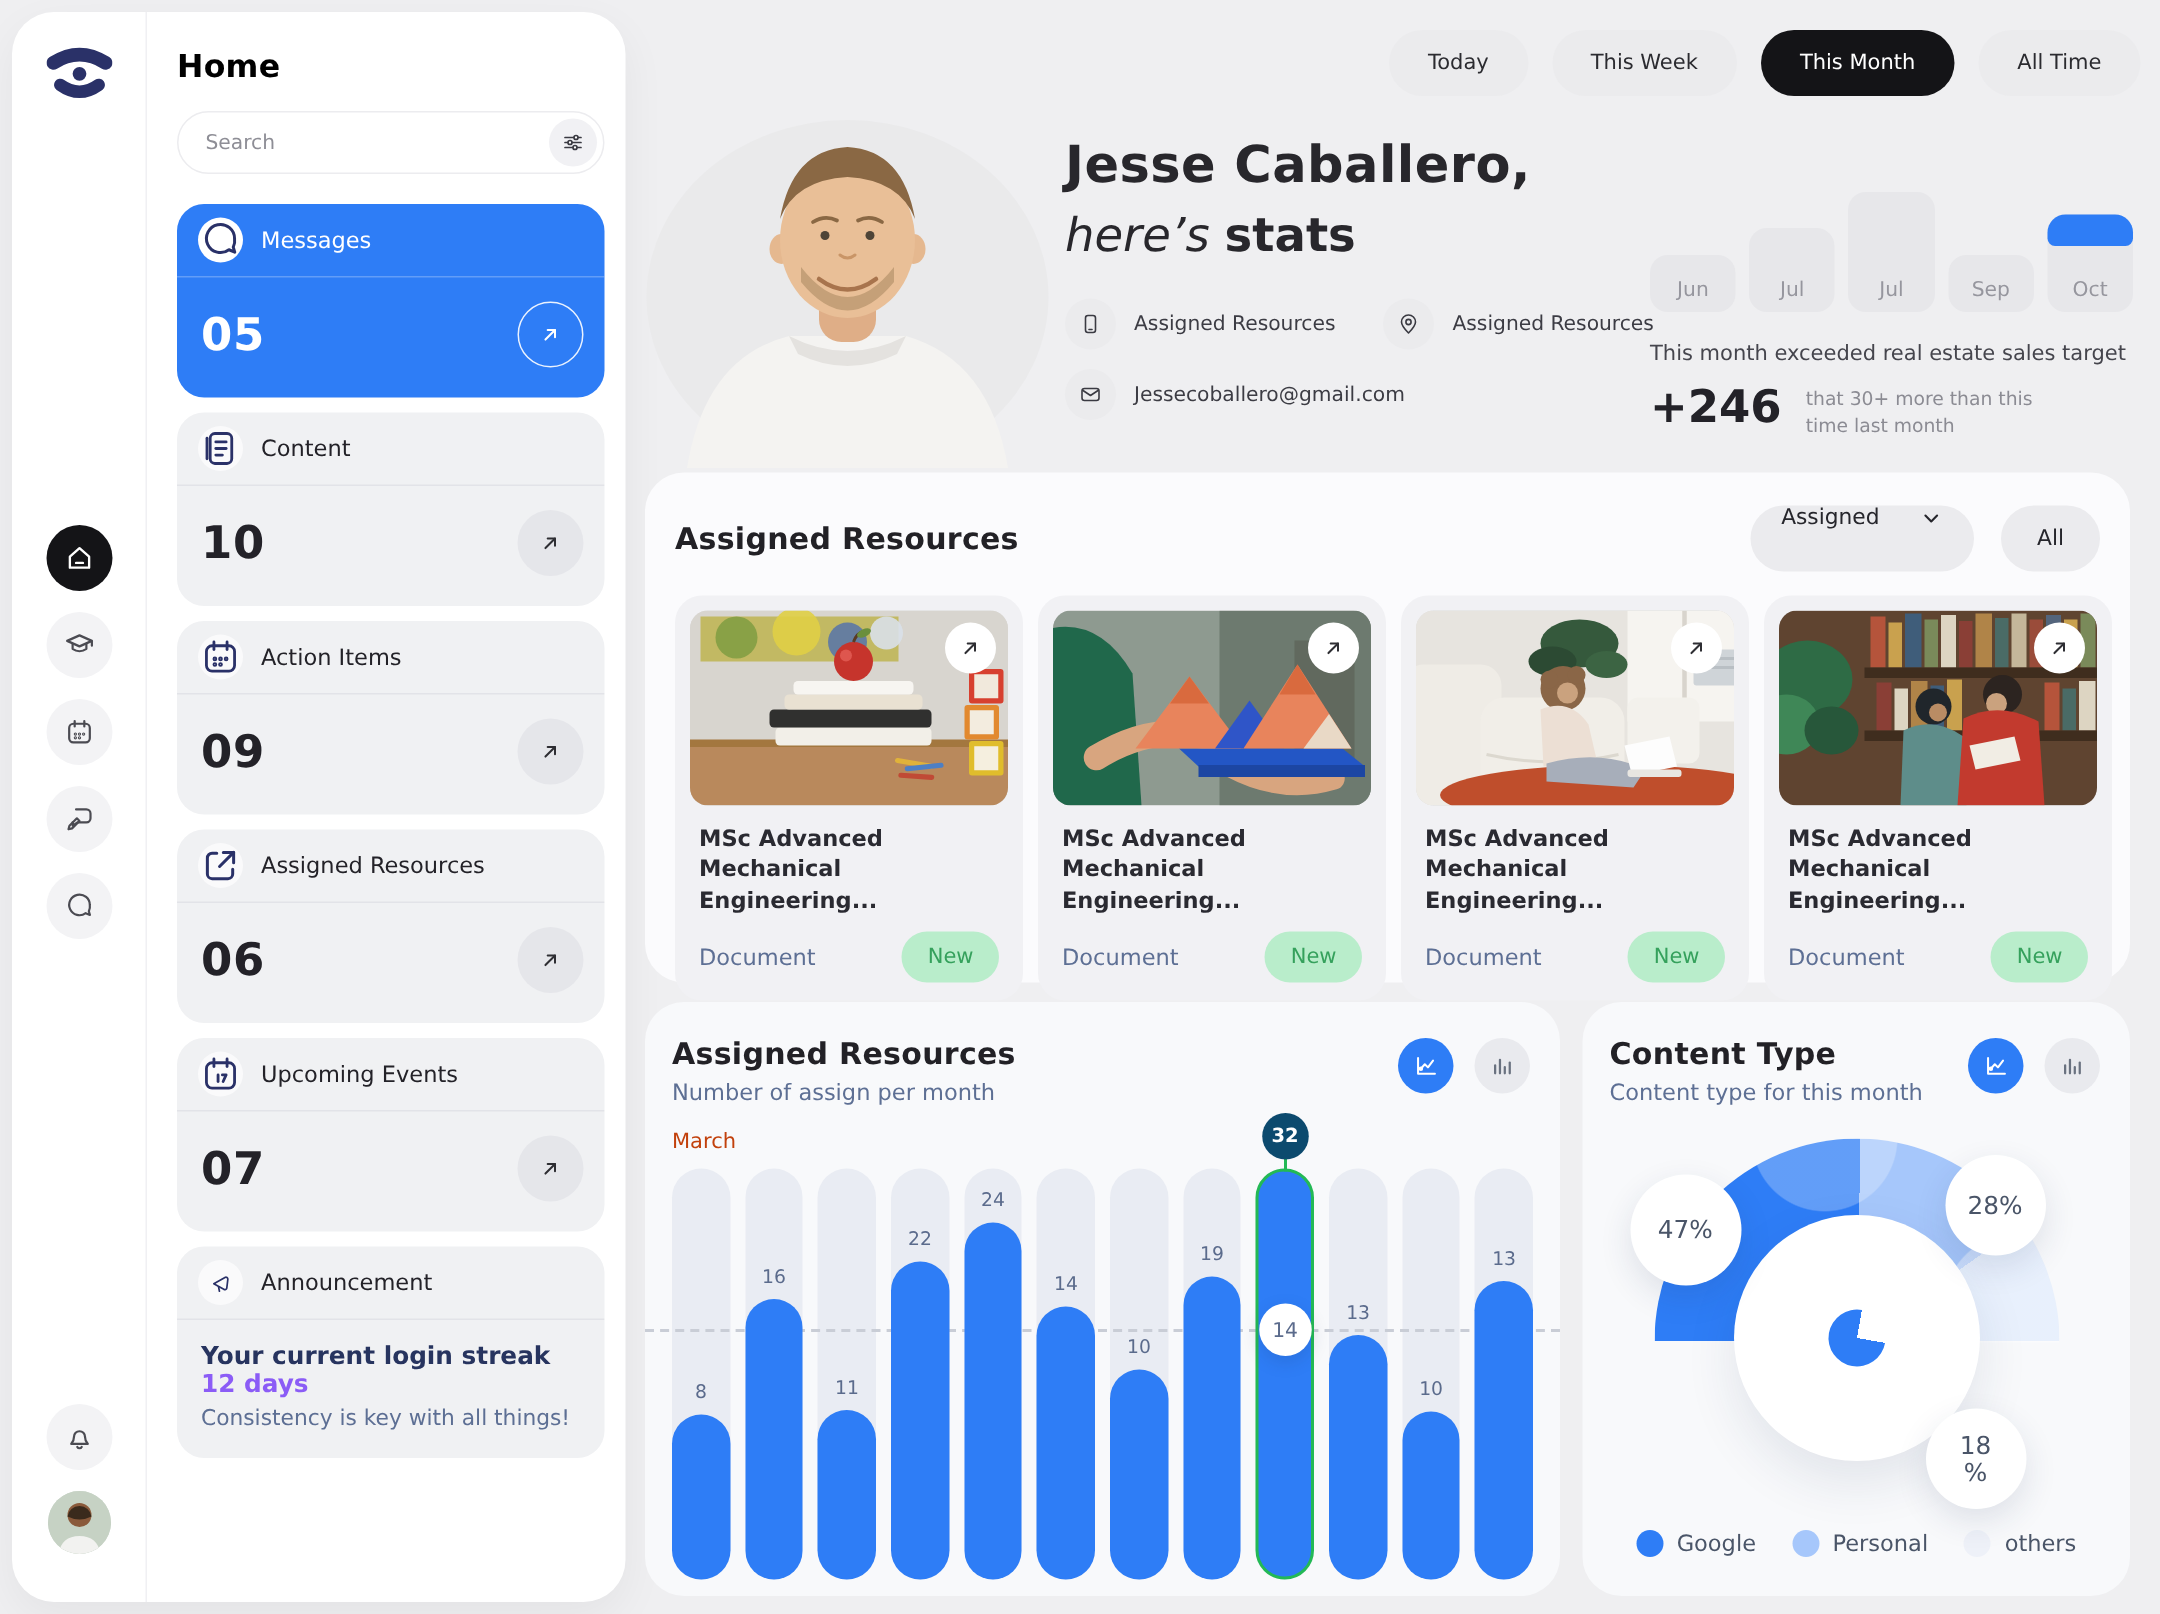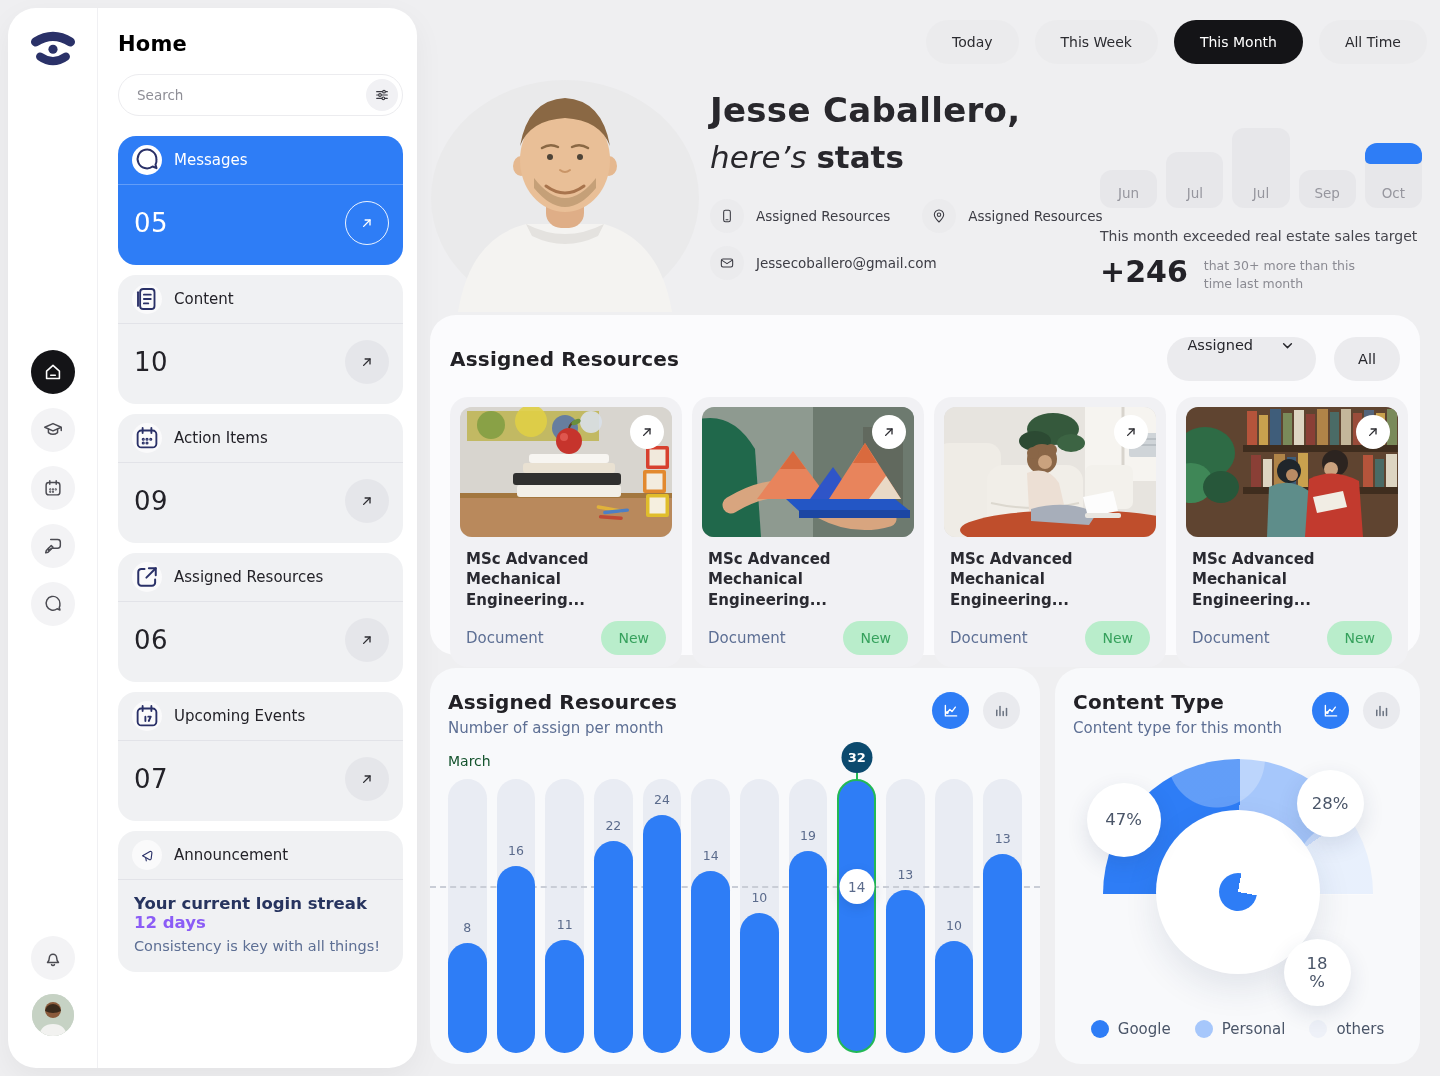--- a/index.html
+++ b/index.html
@@ -29,21 +29,21 @@
 
   .stat-card { border-radius:18px; background:#f0f1f3; margin-bottom:10px; overflow:hidden; }
   .stat-card.active { background:#2e7df6; }
   .stat-head { display:flex; align-items:center; gap:12px; padding:9px 14px; border-bottom:1px solid #e2e3e8; }
   .stat-card.active .stat-head { border-bottom:1px solid rgba(255,255,255,.25); }
   .icon-chip { width:30px; height:30px; border-radius:50%; background:#fafafb; display:flex; align-items:center; justify-content:center; flex-shrink:0; }
   .stat-card.active .icon-chip { background:#ffffff; }
   .stat-label { font-size:15px; font-weight:500; color:#232228; }
   .stat-card.active .stat-label { color:#ffffff; }
   .stat-body { display:flex; align-items:center; justify-content:space-between; padding:16px 14px 20px 16px; }
-  .stat-count { font-size:26px; font-weight:400; color:#232228; letter-spacing:.5px; }
+  .stat-count { font-size:30px; font-weight:700; color:#232228; letter-spacing:.5px; }
   .stat-card.active .stat-count { color:#fff; }
   .go-btn { width:44px; height:44px; border-radius:50%; background:#e5e6ea; display:flex; align-items:center; justify-content:center; cursor:pointer; }
   .stat-card.active .go-btn { background:transparent; border:1.5px solid rgba(255,255,255,.9); }
   .announce-body { padding:14px 16px 18px; }
   .announce-line1 { font-size:16.5px; font-weight:700; color:#27345f; margin-bottom:6px; }
   .announce-line1 .days { color:#8b5cf6; }
   .announce-line2 { font-size:14.5px; color:#5d6f94; }
 
   
   .filters { position:absolute; top:20px; left:926px; display:flex; gap:16px; }
@@ -92,21 +92,21 @@
   .res-type { font-size:15px; color:#5d6f94; }
   .new-badge { background:#b9edcb; color:#35a15c; font-size:14px; padding:9px 17px; border-radius:18px; }
 
   
   .assign-card { position:absolute; left:430px; top:668px; width:610px; height:396px; background:#f8f9fb; border-radius:26px; padding:22px 18px 0; }
   .content-card { position:absolute; left:1055px; top:668px; width:365px; height:396px; background:#f8f9fb; border-radius:26px; padding:22px 18px 0; }
   .card-sub { font-size:15px; color:#5d6f94; margin-top:5px; }
   .chart-toggles { position:absolute; top:24px; right:20px; display:flex; gap:14px; }
   .toggle-btn { width:37px; height:37px; border-radius:50%; background:#e9eaee; display:flex; align-items:center; justify-content:center; cursor:pointer; }
   .toggle-btn.active { background:#2e7df6; }
-  .month-label { margin-top:16px; font-size:14px; color:#14532d; }
+  .month-label { margin-top:16px; font-size:14px; color:#c2410c; }
 
   .bars { position:relative; margin-top:10px; height:274px; display:flex; gap:10px; }
   .dash-line { position:absolute; left:-18px; right:-18px; top:107px; border-top:2px dashed #c9cdd6; z-index:1; }
   .track { flex:1; position:relative; background:#e9ecf3; border-radius:999px; }
   .fill { position:absolute; left:0; right:0; bottom:0; background:#2e7df6; border-radius:999px; z-index:2; }
   .fill.hl { border:2px solid #23b955; }
   .bar-val { position:absolute; left:-6px; right:-6px; text-align:center; font-size:12.5px; color:#5b6b8c; z-index:3; }
   .hl-badge { position:absolute; top:-37px; left:50%; transform:translateX(-50%); width:31px; height:31px; border-radius:50%;
     background:#0c4a6e; color:#fff; font-size:13px; font-weight:700; display:flex; align-items:center; justify-content:center; z-index:5; }
   .hl-stem { position:absolute; top:-8px; left:50%; transform:translateX(-50%); width:2px; height:10px; background:#23b955; z-index:4; }

